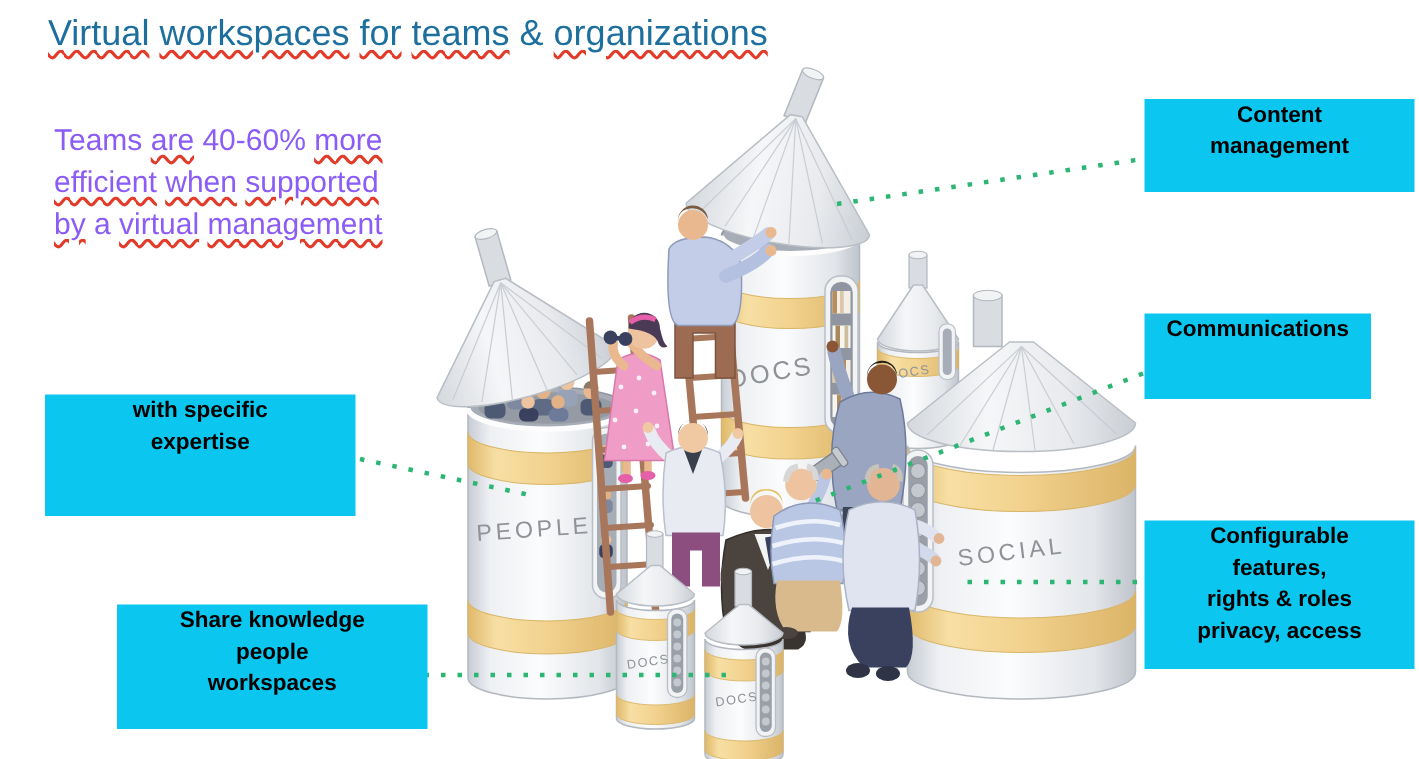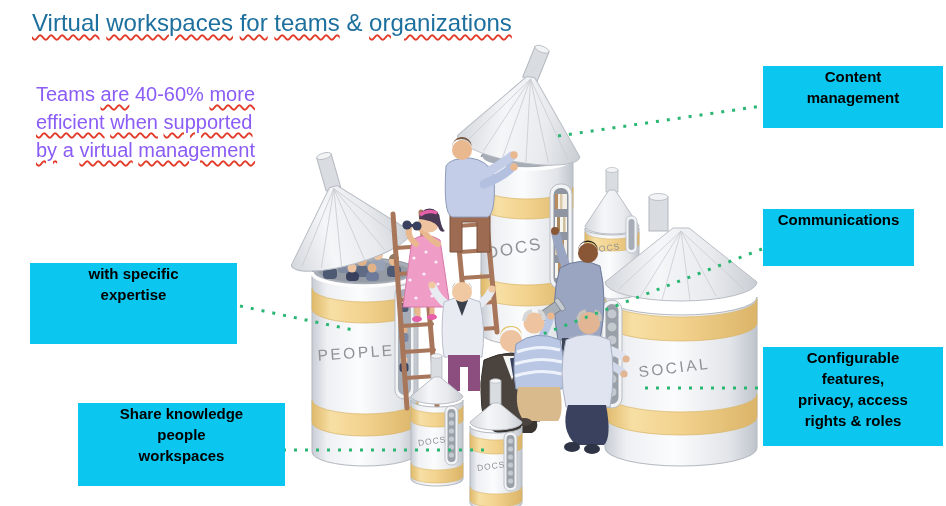--- a/index.html
+++ b/index.html
@@ -431,22 +431,22 @@
     <div>management</div>
   </div>
 
   <div class="callout co-comms">
     <div>Communications</div>
   </div>
 
   <div class="callout co-config">
     <div>Configurable</div>
     <div>features,</div>
+    <div>rights &amp; roles</div>
     <div>privacy, access</div>
-    <div>rights &amp; roles</div>
   </div>
 
   <div class="callout co-discover">
     <div>with specific</div>
     <div>expertise</div>
   </div>
 
   <div class="callout co-share">
     <div>Share knowledge</div>
     <div>people</div>

